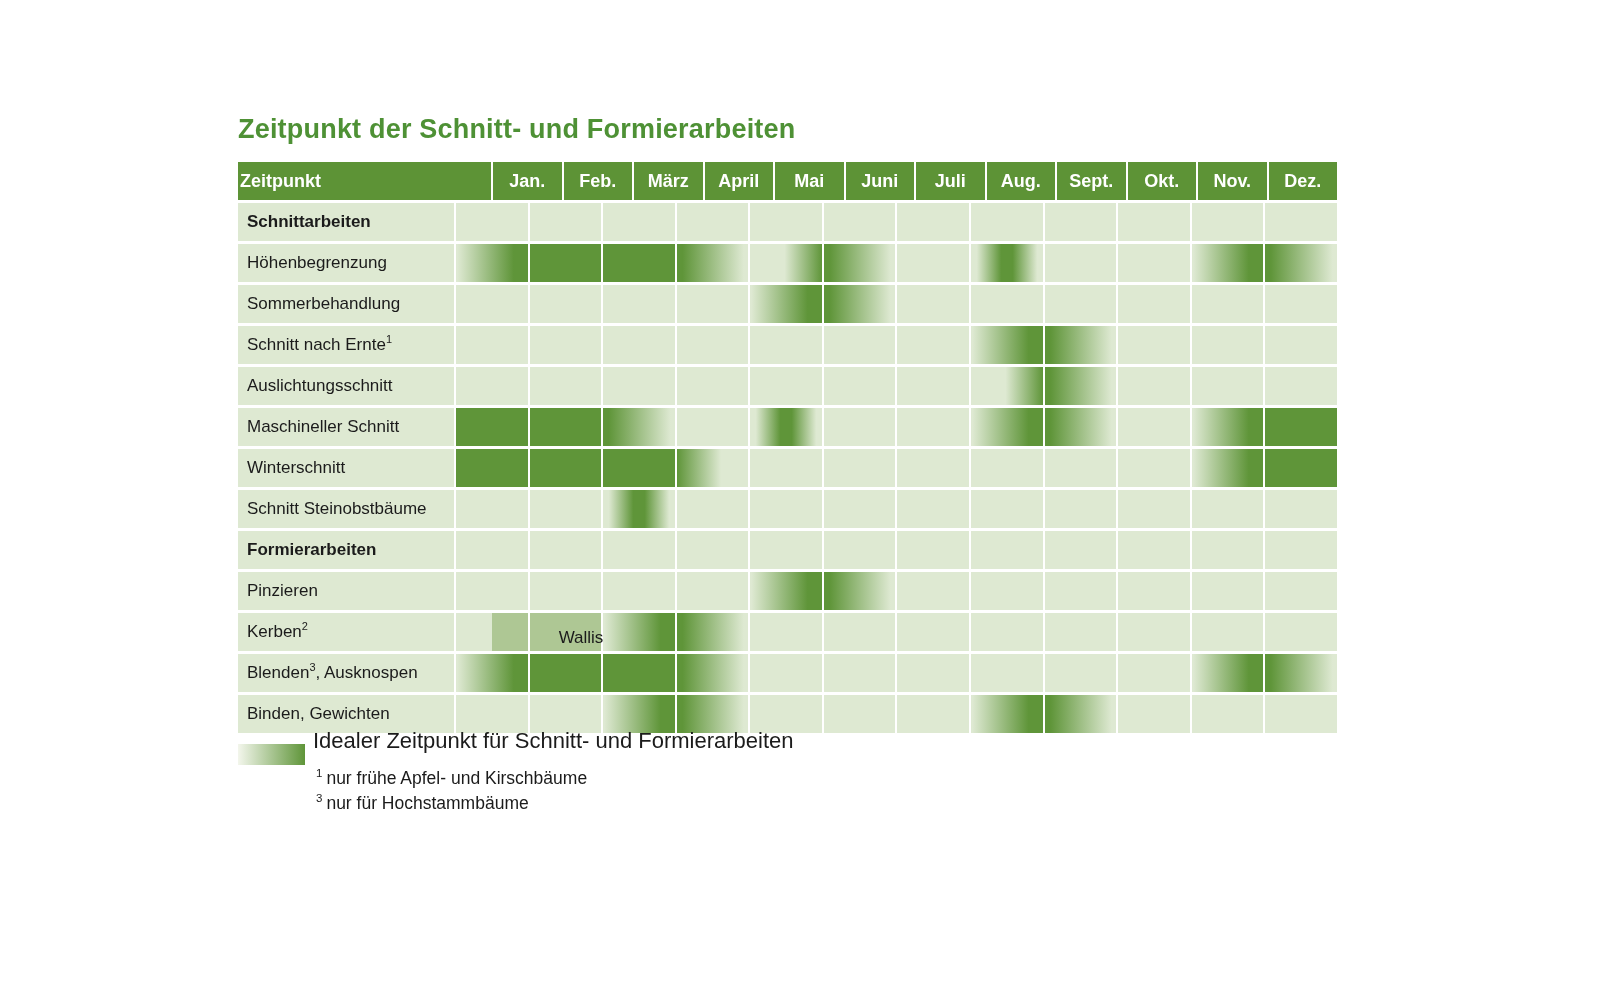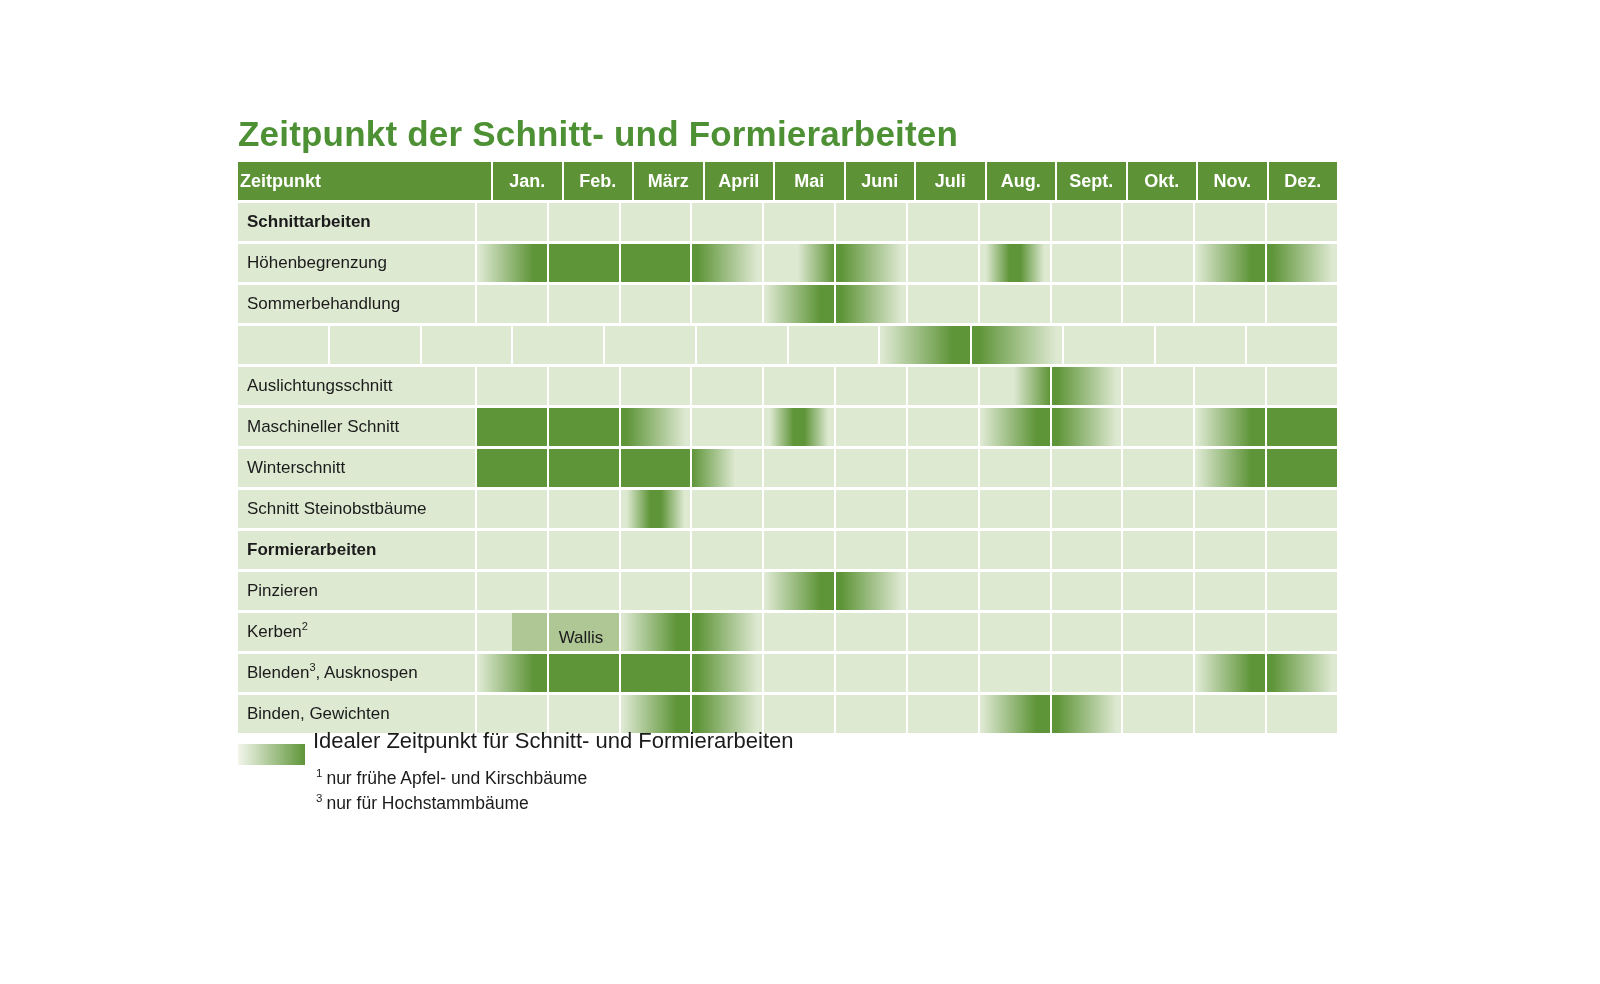--- a/index.html
+++ b/index.html
@@ -2,33 +2,33 @@
 <html><head>
 <meta charset="utf-8">
 <style>
   html,body{margin:0;padding:0;}
   body{
     width:1600px;height:984px;background:#ffffff;position:relative;
     font-family:"Liberation Sans", sans-serif;color:#1b1b1b;overflow:hidden;
   }
   .chart-title{
     position:absolute;left:238px;top:114px;
-    font-size:35px;font-weight:bold;color:#4e9135;letter-spacing:0.2px;
+    font-size:27px;font-weight:bold;color:#4e9135;letter-spacing:0.2px;
   }
   .ttable{position:absolute;left:238px;top:162px;width:1099px;}
   .trow{display:flex;height:41px;position:relative;}
   .hcell,.lcell,.dcell{box-sizing:border-box;border-right:2px solid #fff;border-bottom:3px solid #fff;}
   .trow div:last-of-type{border-right:none;text-align:center;}
   .hcell{
     background:#5d9336;color:#ffffff;font-weight:bold;font-size:18px;
     display:flex;align-items:center;justify-content:center;flex:1 1 0;
   }
   .hcell.corner{width:255px;flex:none;justify-content:flex-start;padding-left:2px;}
   .lcell{
-    width:239px;flex:none;background:#dee9d2;font-size:17px;
+    width:218px;flex:none;background:#dee9d2;font-size:17px;
     display:flex;align-items:center;padding-left:9px;
   }
   .lcell.section{font-weight:bold;}
   .dcell{flex:1 1 0;background-color:#dee9d2;}
   sup{font-size:11px;line-height:0;}
   
   .c-solid{background-color:#5f9539;}
   .c-in{background-image:linear-gradient(to right, rgba(95,149,57,0) 2%, rgba(95,149,57,1) 80%);}
   .c-out{background-image:linear-gradient(to right, rgba(95,149,57,1) 8%, rgba(95,149,57,0) 94%);}
   .c-in-late{background-image:linear-gradient(to right, rgba(95,149,57,0) 48%, rgba(95,149,57,1) 100%);}
@@ -119,20 +119,23 @@
         <div class="dcell c-in"></div>
         <div class="dcell c-out"></div>
         <div class="dcell"></div>
         <div class="dcell"></div>
         <div class="dcell"></div>
         <div class="dcell"></div>
         <div class="dcell"></div>
         <div class="dcell"></div>
       </div>
       <div class="trow">
+        <div class="lcell">
+          <span>Schnitt nach Ernte<sup>1</sup></span>
+        </div>
         <div class="dcell"></div>
         <div class="dcell"></div>
         <div class="dcell"></div>
         <div class="dcell"></div>
         <div class="dcell"></div>
         <div class="dcell"></div>
         <div class="dcell"></div>
         <div class="dcell c-in"></div>
         <div class="dcell c-out"></div>
         <div class="dcell"></div>

